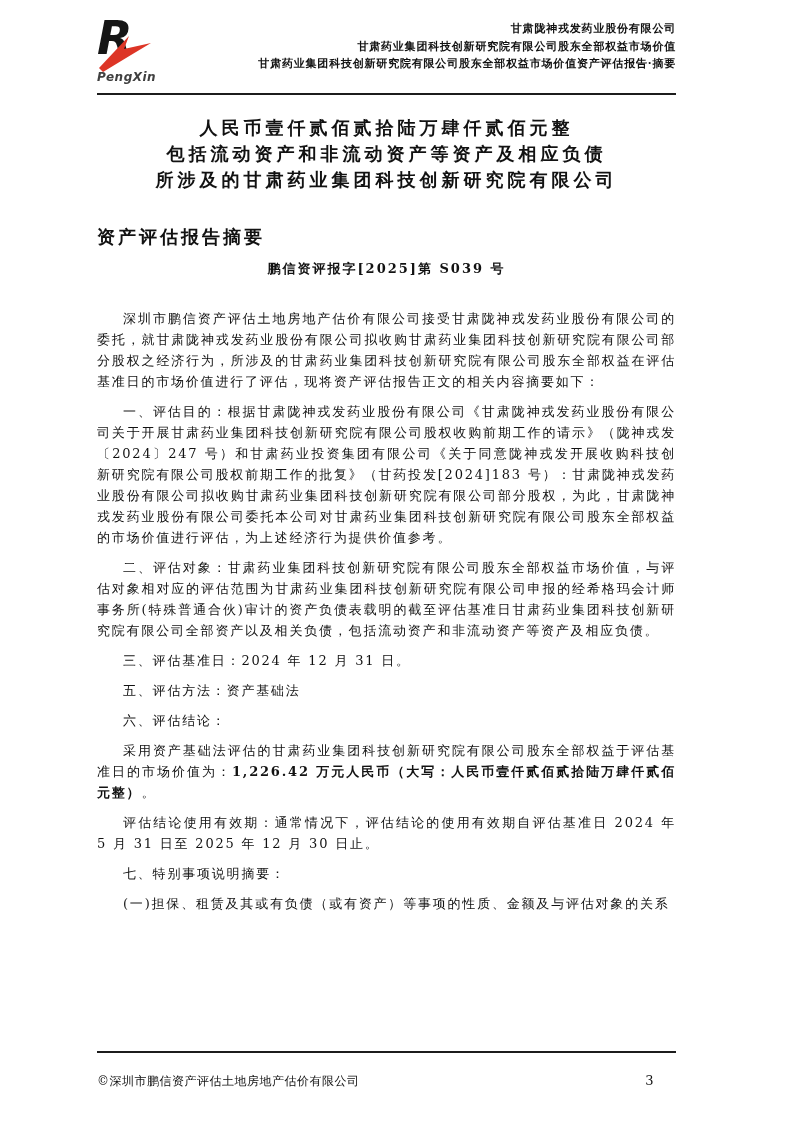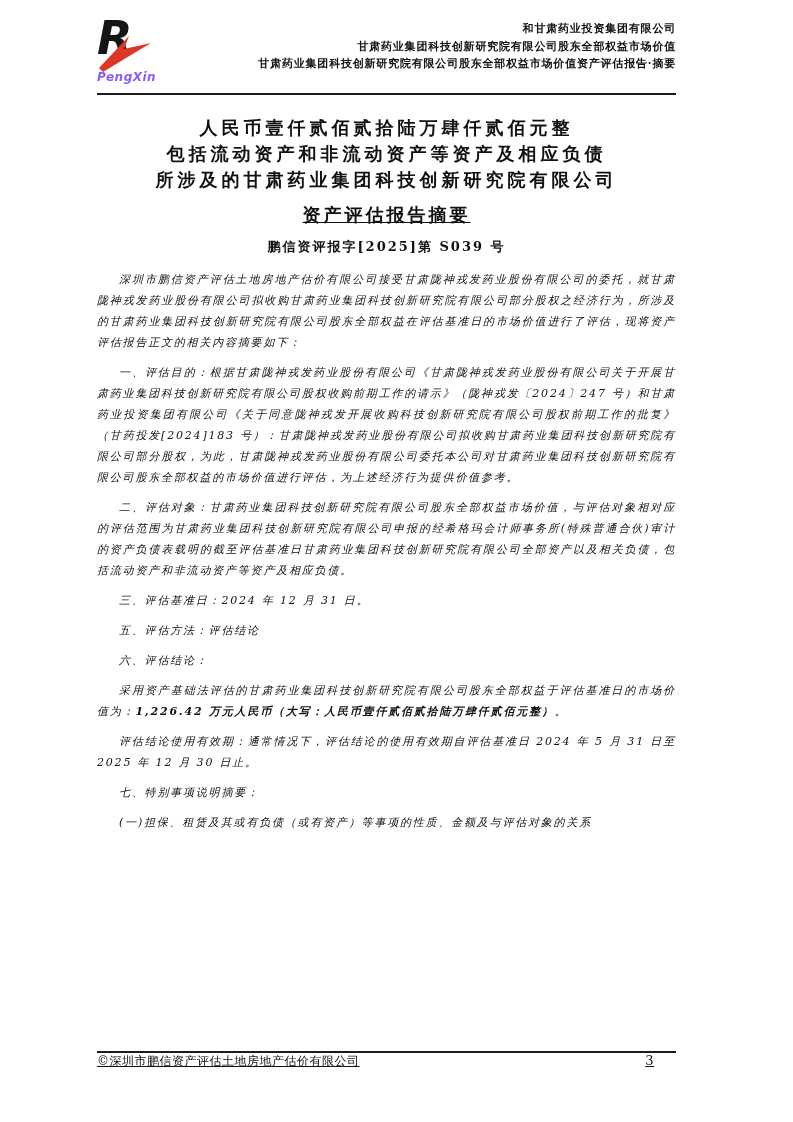--- a/index.html
+++ b/index.html
@@ -42,42 +42,39 @@
   
   .title-block { margin-top: 20px; }
   .title-line {
     text-align: center;
     font-weight: bold;
     font-size: 18px;
     line-height: 26px;
     letter-spacing: 4px;
   }
   .subtitle {
-    text-align: center;
     font-weight: bold;
     font-size: 18px;
     letter-spacing: 3px;
-    margin-top: 10px;
-    text-decoration: underline;
+    margin-top: 32px;
   }
   .doc-number {
     text-align: center;
     font-size: 13px;
     letter-spacing: 2px;
     margin-top: 11px;
     font-weight: bold;
   }
   
   .body-text {
-    margin-top: 13px;
-    font-size: 11px;
+    margin-top: 30px;
+    font-size: 13px;
     line-height: 21px;
     letter-spacing: 1.8px;
     text-align: justify;
-    font-style: italic;
   }
   .body-text p {
     margin: 9px 0;
     text-indent: 2em;
   }
   .bold { font-weight: bold; }
   
   .footer {
     position: absolute;
     left: 97px;
@@ -86,86 +83,85 @@
   }
   .footer-rule {
     border: none;
     border-top: 2px solid #1c1c1c;
     margin: 0;
   }
   .footer-row {
     display: flex;
     justify-content: space-between;
     align-items: baseline;
-    padding-top: 0;
+    padding-top: 20px;
     font-size: 12px;
     letter-spacing: 0.5px;
-    text-decoration: underline;
   }
   .page-number { padding-right: 22px; font-size: 13px; }
   
   .logo-mark { position: relative; width: 70px; height: 58px; }
   .logo-r {
     font-family: "DejaVu Sans", "Liberation Sans", sans-serif;
     font-weight: 900;
     font-style: italic;
     font-size: 46px;
     line-height: 44px;
     color: #151515;
     display: block;
   }
   .logo-swoosh { position: absolute; left: -4px; top: 8px; }
   .logo-brand {
     font-family: "DejaVu Sans", "Liberation Sans", sans-serif;
     font-weight: bold;
     font-style: italic;
     font-size: 12px;
     letter-spacing: 0.5px;
-    color: #8b5cf6;
+    color: #404040;
     margin-top: -4px;
     display: block;
   }
 </style>
 </head>
 <body>
 
 <div class="page">
 
   <div class="header">
     <div class="logo">
       <div class="logo-mark">
         <span class="logo-r">R</span>
         <svg class="logo-swoosh" width="78" height="50" viewBox="0 0 78 50">
           <polygon points="6,44 36,12 31,25 58,19 38,31 10,48" fill="#dd3526"></polygon>
         </svg>
       </div>
       <span class="logo-brand">PengXin</span>
     </div>
     <div class="header-lines">
-      <div>和甘肃药业投资集团有限公司</div>
+      <div>甘肃陇神戎发药业股份有限公司</div>
       <div>甘肃药业集团科技创新研究院有限公司股东全部权益市场价值</div>
       <div>甘肃药业集团科技创新研究院有限公司股东全部权益市场价值资产评估报告·摘要</div>
     </div>
   </div>
   <hr class="rule">
 
   <div class="title-block">
     <div class="title-line">人民币壹仟贰佰贰拾陆万肆仟贰佰元整</div>
     <div class="title-line">包括流动资产和非流动资产等资产及相应负债</div>
     <div class="title-line">所涉及的甘肃药业集团科技创新研究院有限公司</div>
     <div class="subtitle">资产评估报告摘要</div>
     <div class="doc-number">鹏信资评报字[2025]第 S039 号</div>
   </div>
 
   <div class="body-text">
     <p>深圳市鹏信资产评估土地房地产估价有限公司接受甘肃陇神戎发药业股份有限公司的委托，就甘肃陇神戎发药业股份有限公司拟收购甘肃药业集团科技创新研究院有限公司部分股权之经济行为，所涉及的甘肃药业集团科技创新研究院有限公司股东全部权益在评估基准日的市场价值进行了评估，现将资产评估报告正文的相关内容摘要如下：</p>
     <p>一、评估目的：根据甘肃陇神戎发药业股份有限公司《甘肃陇神戎发药业股份有限公司关于开展甘肃药业集团科技创新研究院有限公司股权收购前期工作的请示》（陇神戎发〔2024〕247 号）和甘肃药业投资集团有限公司《关于同意陇神戎发开展收购科技创新研究院有限公司股权前期工作的批复》（甘药投发[2024]183 号）：甘肃陇神戎发药业股份有限公司拟收购甘肃药业集团科技创新研究院有限公司部分股权，为此，甘肃陇神戎发药业股份有限公司委托本公司对甘肃药业集团科技创新研究院有限公司股东全部权益的市场价值进行评估，为上述经济行为提供价值参考。</p>
     <p>二、评估对象：甘肃药业集团科技创新研究院有限公司股东全部权益市场价值，与评估对象相对应的评估范围为甘肃药业集团科技创新研究院有限公司申报的经希格玛会计师事务所(特殊普通合伙)审计的资产负债表载明的截至评估基准日甘肃药业集团科技创新研究院有限公司全部资产以及相关负债，包括流动资产和非流动资产等资产及相应负债。</p>
     <p>三、评估基准日：2024 年 12 月 31 日。</p>
-    <p>五、评估方法：评估结论</p>
+    <p>五、评估方法：资产基础法</p>
     <p>六、评估结论：</p>
     <p><span>采用资产基础法评估的甘肃药业集团科技创新研究院有限公司股东全部权益于评估基准日的市场价值为：</span><span class="bold">1,226.42 万元人民币（大写：人民币壹仟贰佰贰拾陆万肆仟贰佰元整）</span><span>。</span></p>
     <p>评估结论使用有效期：通常情况下，评估结论的使用有效期自评估基准日 2024 年 5 月 31 日至 2025 年 12 月 30 日止。</p>
     <p>七、特别事项说明摘要：</p>
     <p>(一)担保、租赁及其或有负债（或有资产）等事项的性质、金额及与评估对象的关系</p>
   </div>
 
 </div>
 
 <div class="footer">

